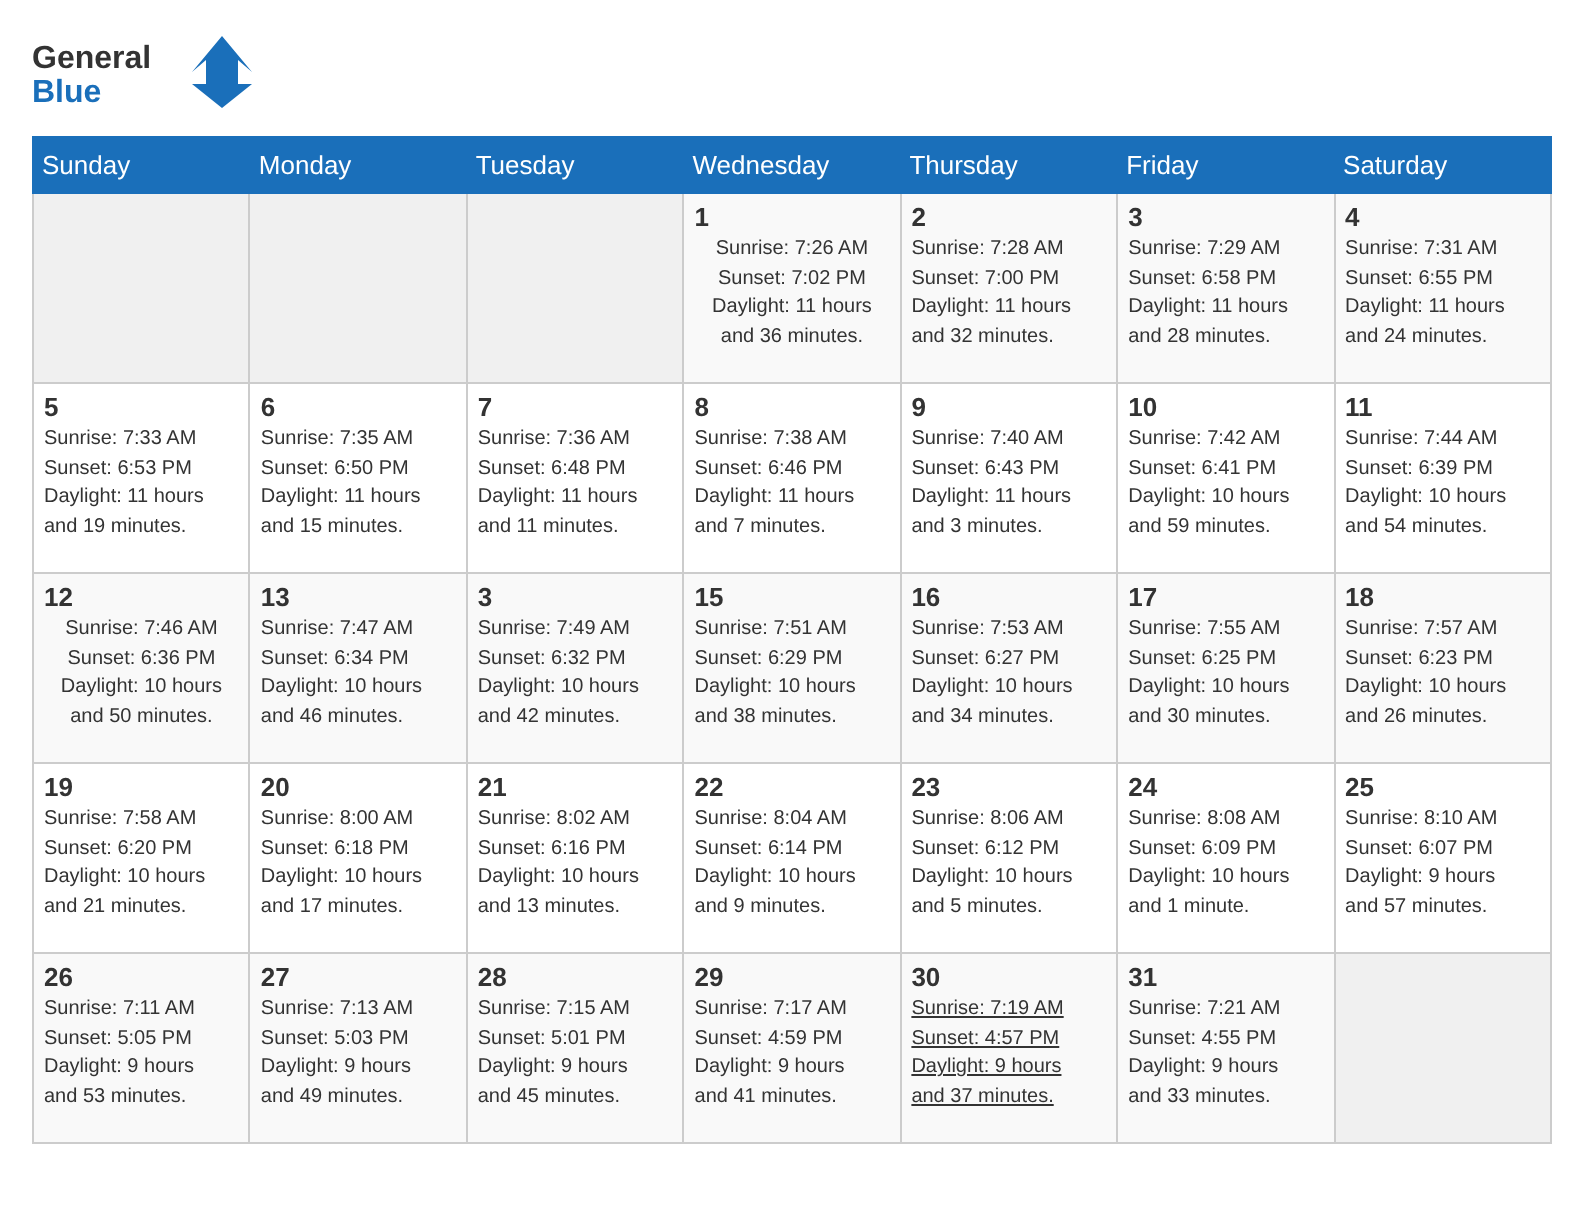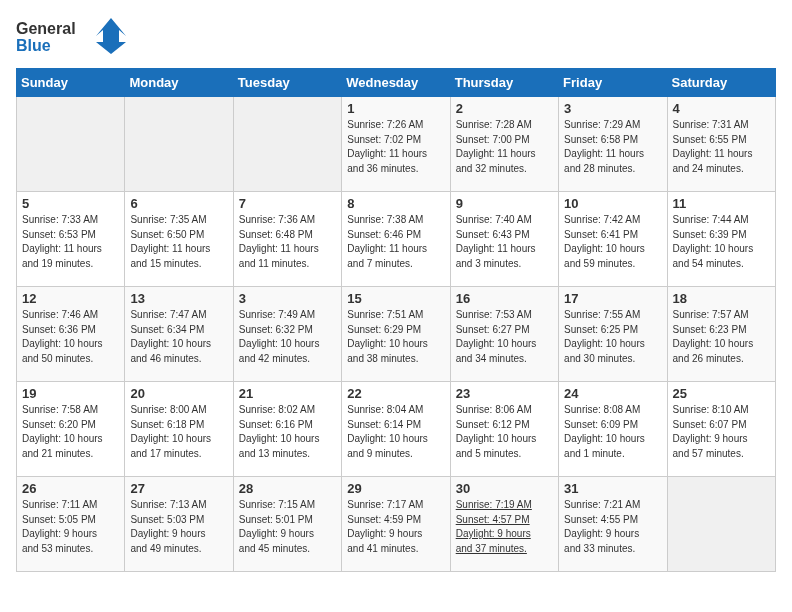--- a/index.html
+++ b/index.html
@@ -40,21 +40,21 @@
     }
     table {
       width: 100%;
       border-collapse: collapse;
       table-layout: fixed;
     }
     thead tr th {
       background-color: #1a6fba;
       color: #fff;
       font-size: 13px;
-      font-weight: bold;
+      font-weight: normal;
       padding: 6px 4px;
       text-align: left;
       border: 1px solid #1a6fba;
     }
     tbody tr td {
       border: 1px solid #ccc;
       vertical-align: top;
       padding: 4px 5px;
       height: 95px;
       font-size: 10.5px;
@@ -108,21 +108,21 @@
         <th>Saturday</th>
       </tr>
   </thead>
   <tbody id="calendar-body">
   <tr>
         <td class="empty-cell"></td>
         <td class="empty-cell"></td>
         <td class="empty-cell"></td>
         <td>
           <span class="day-number">1</span>
-          <div class="day-info" style="white-space: pre-line;">Sunrise: 7:26 AM
+          <div class="day-info" style="white-space: pre-line; text-align: center;">Sunrise: 7:26 AM
 Sunset: 7:02 PM
 Daylight: 11 hours
 and 36 minutes.</div>
         </td>
         <td>
           <span class="day-number">2</span>
           <div class="day-info" style="white-space: pre-line;">Sunrise: 7:28 AM
 Sunset: 7:00 PM
 Daylight: 11 hours
 and 32 minutes.</div>
@@ -189,21 +189,21 @@
           <span class="day-number">11</span>
           <div class="day-info" style="white-space: pre-line;">Sunrise: 7:44 AM
 Sunset: 6:39 PM
 Daylight: 10 hours
 and 54 minutes.</div>
         </td>
       </tr>
       <tr>
         <td>
           <span class="day-number">12</span>
-          <div class="day-info" style="white-space: pre-line;">Sunrise: 7:46 AM
+          <div class="day-info" style="white-space: pre-line; text-align: center;">Sunrise: 7:46 AM
 Sunset: 6:36 PM
 Daylight: 10 hours
 and 50 minutes.</div>
         </td>
         <td>
           <span class="day-number">13</span>
           <div class="day-info" style="white-space: pre-line;">Sunrise: 7:47 AM
 Sunset: 6:34 PM
 Daylight: 10 hours
 and 46 minutes.</div>

